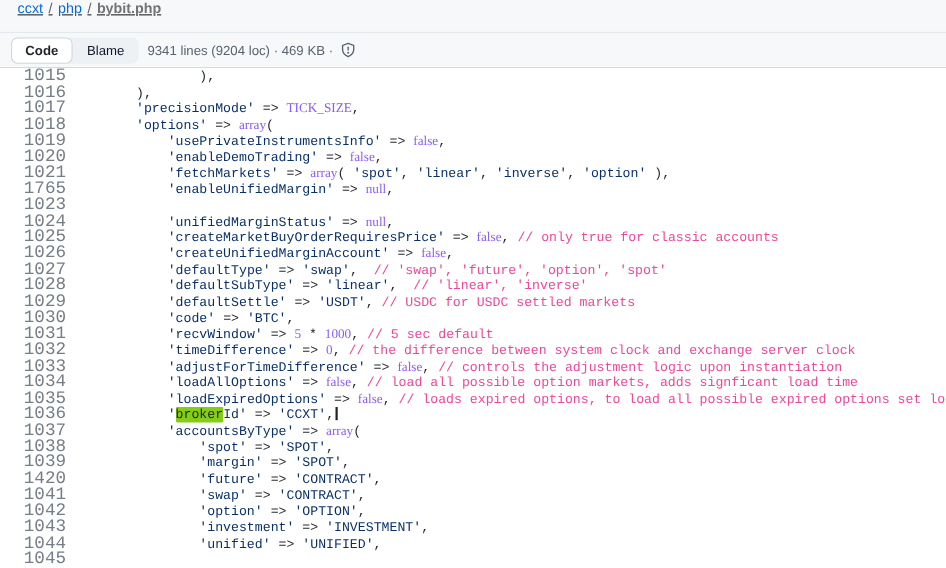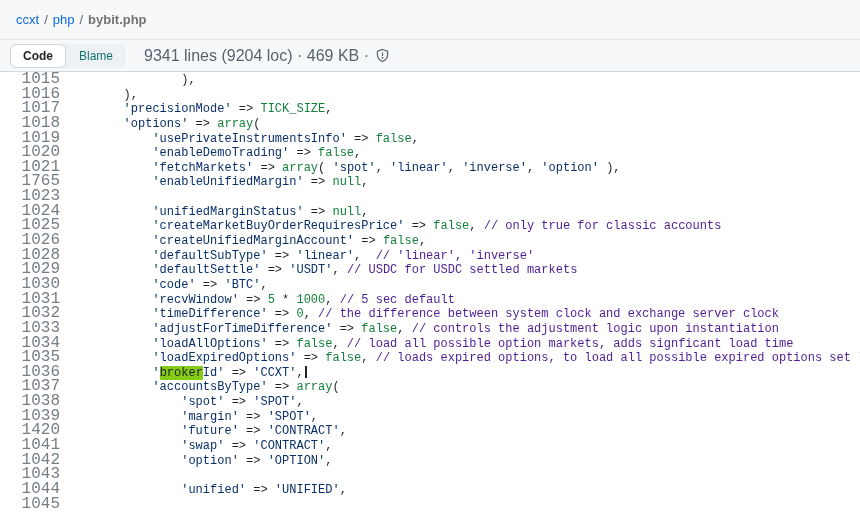--- a/index.html
+++ b/index.html
@@ -1,46 +1,46 @@
 <!DOCTYPE html>
 <html><head>
 <meta charset="utf-8">
 <style>
   * { margin:0; padding:0; box-sizing:border-box; }
   html,body { width:860px; height:516px; overflow:hidden; background:#fff;
               font-family:"Liberation Sans", sans-serif; color:#1f2328; }
 
   
-  .crumb-bar { height:40px; background:#f7f8fa; border-bottom:1px solid #e3e8ed;
-               display:flex; align-items:center; padding:0 16px; font-size:13px; }
+  .crumb-bar { height:30px; background:#f7f8fa; border-bottom:1px solid #e3e8ed;
+               display:flex; align-items:flex-start; padding:0 16px; font-size:13px;text-decoration:underline; }
   .crumb-link { color:#0969da; text-decoration:none; cursor:pointer; }
   .crumb-sep { color:#59636e; margin:0 5px; }
   .crumb-file { font-weight:700; color:#737373; }
 
   
   .tool-bar { height:32px; background:#f6f8fa; border-bottom:1px solid #d0d7de;
               display:flex; align-items:center; padding:0 10px; }
   .seg { display:flex; background:#eef1f4; border-radius:6px; }
   .seg-btn { font-size:12px; line-height:20px; padding:1px 12px; border-radius:6px;
-             color:#0f766e; cursor:pointer; border:1px solid transparent; }
+             color:#0f172a; cursor:pointer; border:1px solid transparent; }
   .seg-btn.active { background:#ffffff; border:1px solid #d0d7de; font-weight:600; color:#1f2328;text-align:right; }
-  .meta { margin-left:18px; font-size:16px; color:#59636e; display:flex; align-items:center; gap:4px; }
+  .meta { margin-left:8px; font-size:12px; color:#59636e; display:flex; align-items:center; gap:4px; }
   .shield { display:inline-flex; cursor:pointer; margin-left:2px; }
 
   
   .code-area { background:#fff; height:454px; overflow:hidden;
                font-family:"Liberation Mono","DejaVu Sans Mono", monospace; }
   .line { height:14.65px; display:flex; align-items:baseline; }
   .ln   { flex:none; width:60px; text-align:right; font-size:16px; color:#757d87;
           line-height:14.65px; cursor:pointer; user-select:none; }
   .src  { margin-left:6px; white-space:pre; font-size:12px; line-height:14.65px; color:#1f2328; }
   .src .p { color:#1f2328; }
   .src .s { color:#0a3069; }
-  .src .k { color:#15803d; }
-  .src .c { color:#4c1d95; }
+  .src .k { color:#8b5cf6;font-family:Liberation Serif, serif; }
+  .src .c { color:#ec4899; }
   .src .m { background:#84cc16; color:#1f2328; border-radius:1px; }
   .src .caret { display:inline-block; width:2px; height:12px; background:#1f2328;
                 vertical-align:-2px; margin-left:1px; }
 </style>
 </head>
 <body>
 
 <div class="crumb-bar">
   <span class="crumb-link">ccxt</span>
   <span class="crumb-sep">/</span>
@@ -109,20 +109,24 @@
       </div>
       <div class="line">
         <span class="ln">1025</span>
         <span class="src">            <span class="s">'createMarketBuyOrderRequiresPrice'</span><span class="p"> =&gt; </span><span class="k">false</span><span class="p">,</span><span class="c"> // only true for classic accounts</span></span>
       </div>
       <div class="line">
         <span class="ln">1026</span>
         <span class="src">            <span class="s">'createUnifiedMarginAccount'</span><span class="p"> =&gt; </span><span class="k">false</span><span class="p">,</span></span>
       </div>
       <div class="line">
+        <span class="ln">1027</span>
+        <span class="src">            <span class="s">'defaultType'</span><span class="p"> =&gt; </span><span class="s">'swap'</span><span class="p">,</span><span class="c">  // 'swap', 'future', 'option', 'spot'</span></span>
+      </div>
+      <div class="line">
         <span class="ln">1028</span>
         <span class="src">            <span class="s">'defaultSubType'</span><span class="p"> =&gt; </span><span class="s">'linear'</span><span class="p">,</span><span class="c">  // 'linear', 'inverse'</span></span>
       </div>
       <div class="line">
         <span class="ln">1029</span>
         <span class="src">            <span class="s">'defaultSettle'</span><span class="p"> =&gt; </span><span class="s">'USDT'</span><span class="p">,</span><span class="c"> // USDC for USDC settled markets</span></span>
       </div>
       <div class="line">
         <span class="ln">1030</span>
         <span class="src">            <span class="s">'code'</span><span class="p"> =&gt; </span><span class="s">'BTC'</span><span class="p">,</span></span>
@@ -170,20 +174,21 @@
       <div class="line">
         <span class="ln">1041</span>
         <span class="src">                <span class="s">'swap'</span><span class="p"> =&gt; </span><span class="s">'CONTRACT'</span><span class="p">,</span></span>
       </div>
       <div class="line">
         <span class="ln">1042</span>
         <span class="src">                <span class="s">'option'</span><span class="p"> =&gt; </span><span class="s">'OPTION'</span><span class="p">,</span></span>
       </div>
       <div class="line">
         <span class="ln">1043</span>
+        <span class="src">                <span class="s">'investment'</span><span class="p"> =&gt; </span><span class="s">'INVESTMENT'</span><span class="p">,</span></span>
       </div>
       <div class="line">
         <span class="ln">1044</span>
         <span class="src">                <span class="s">'unified'</span><span class="p"> =&gt; </span><span class="s">'UNIFIED'</span><span class="p">,</span></span>
       </div>
       <div class="line">
         <span class="ln">1045</span>
       </div>
     </div>
 </div>

